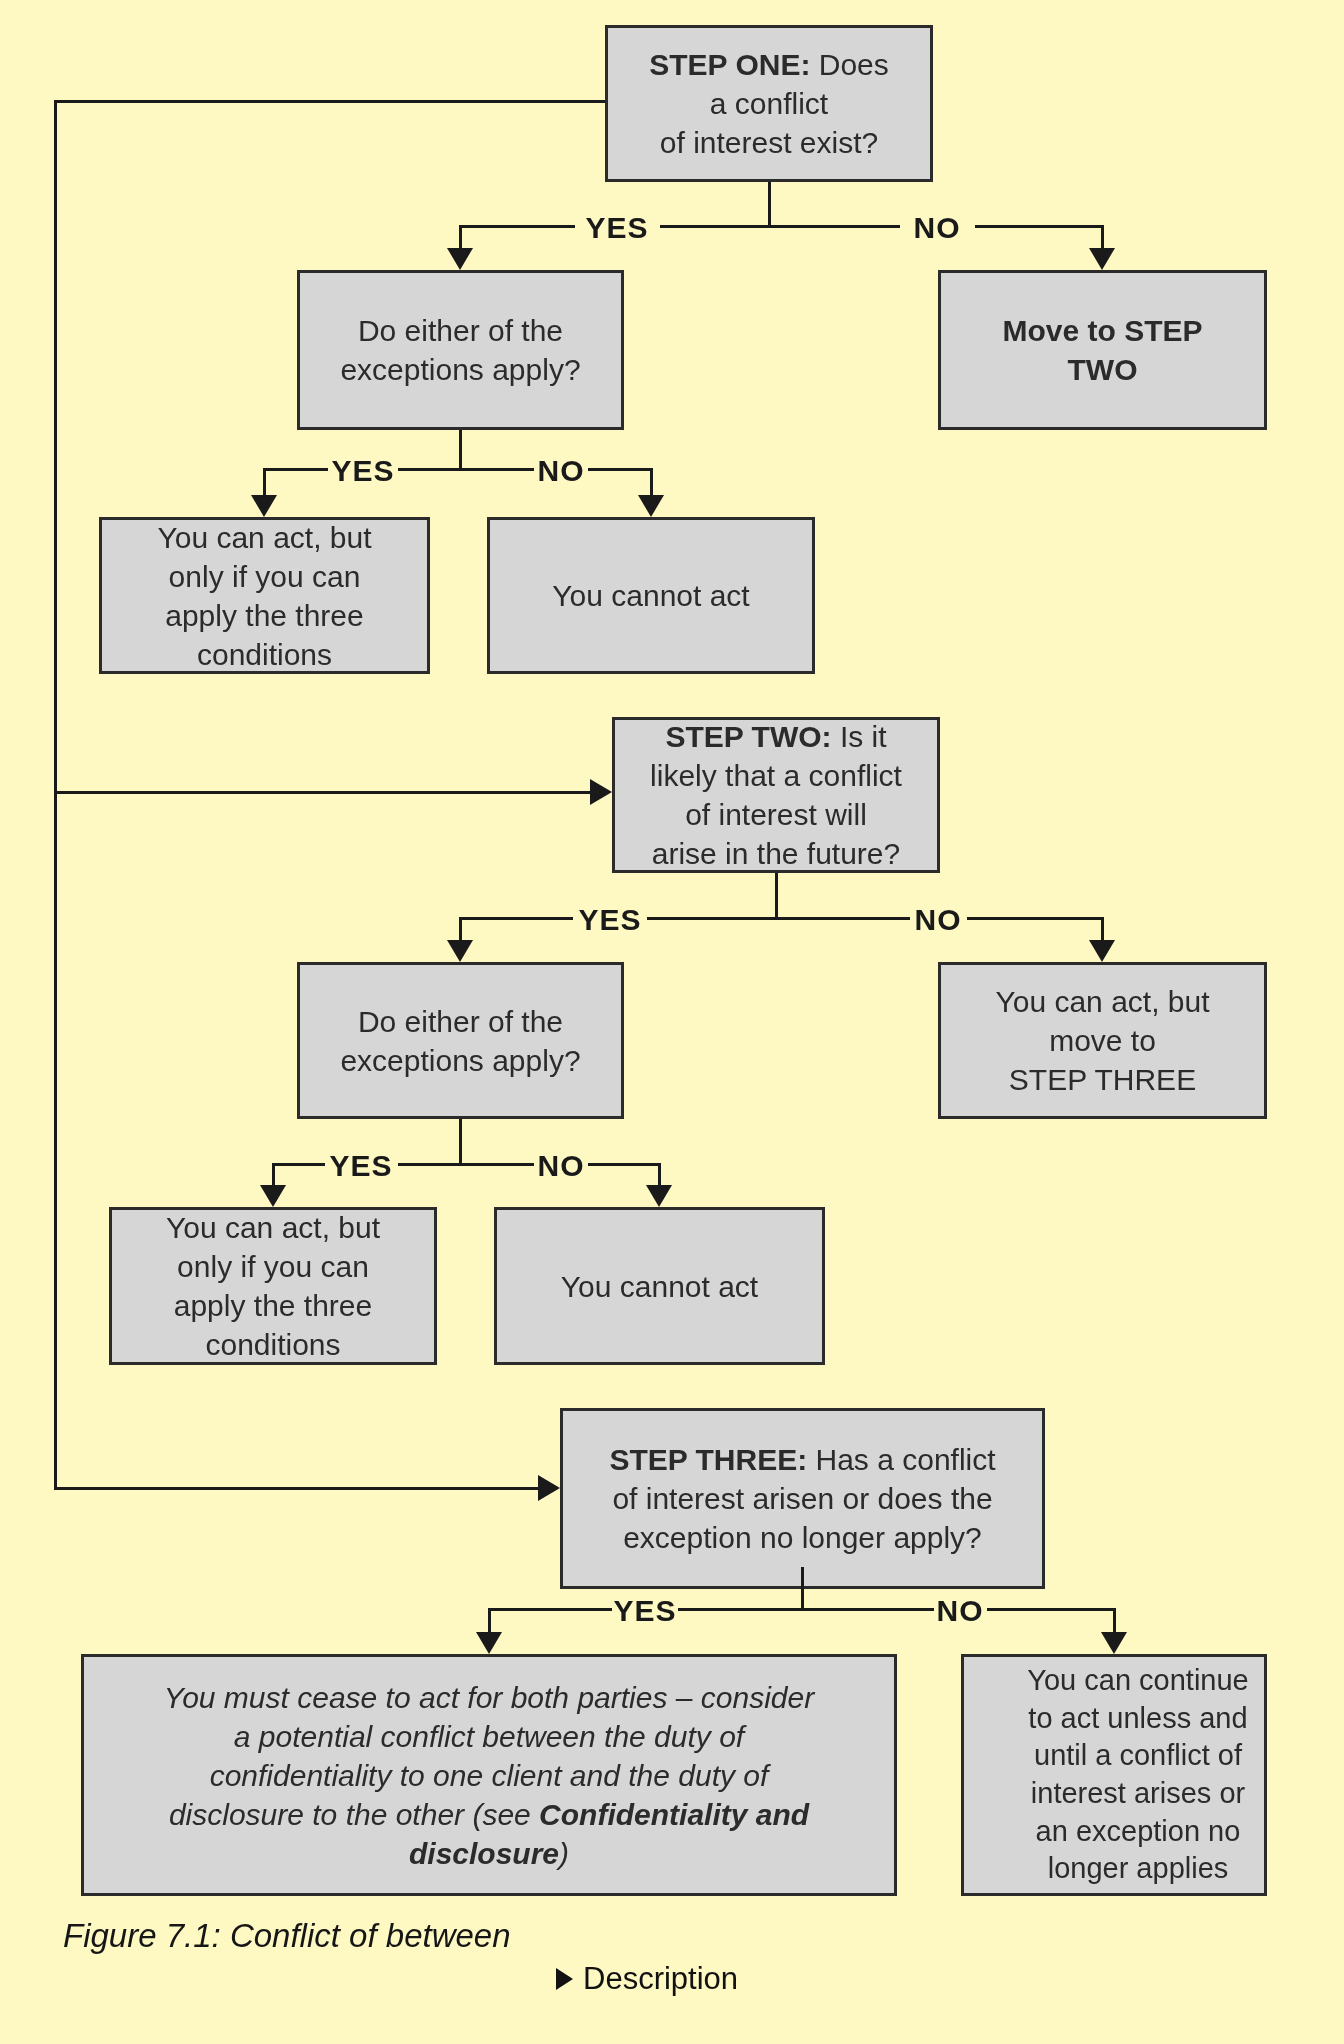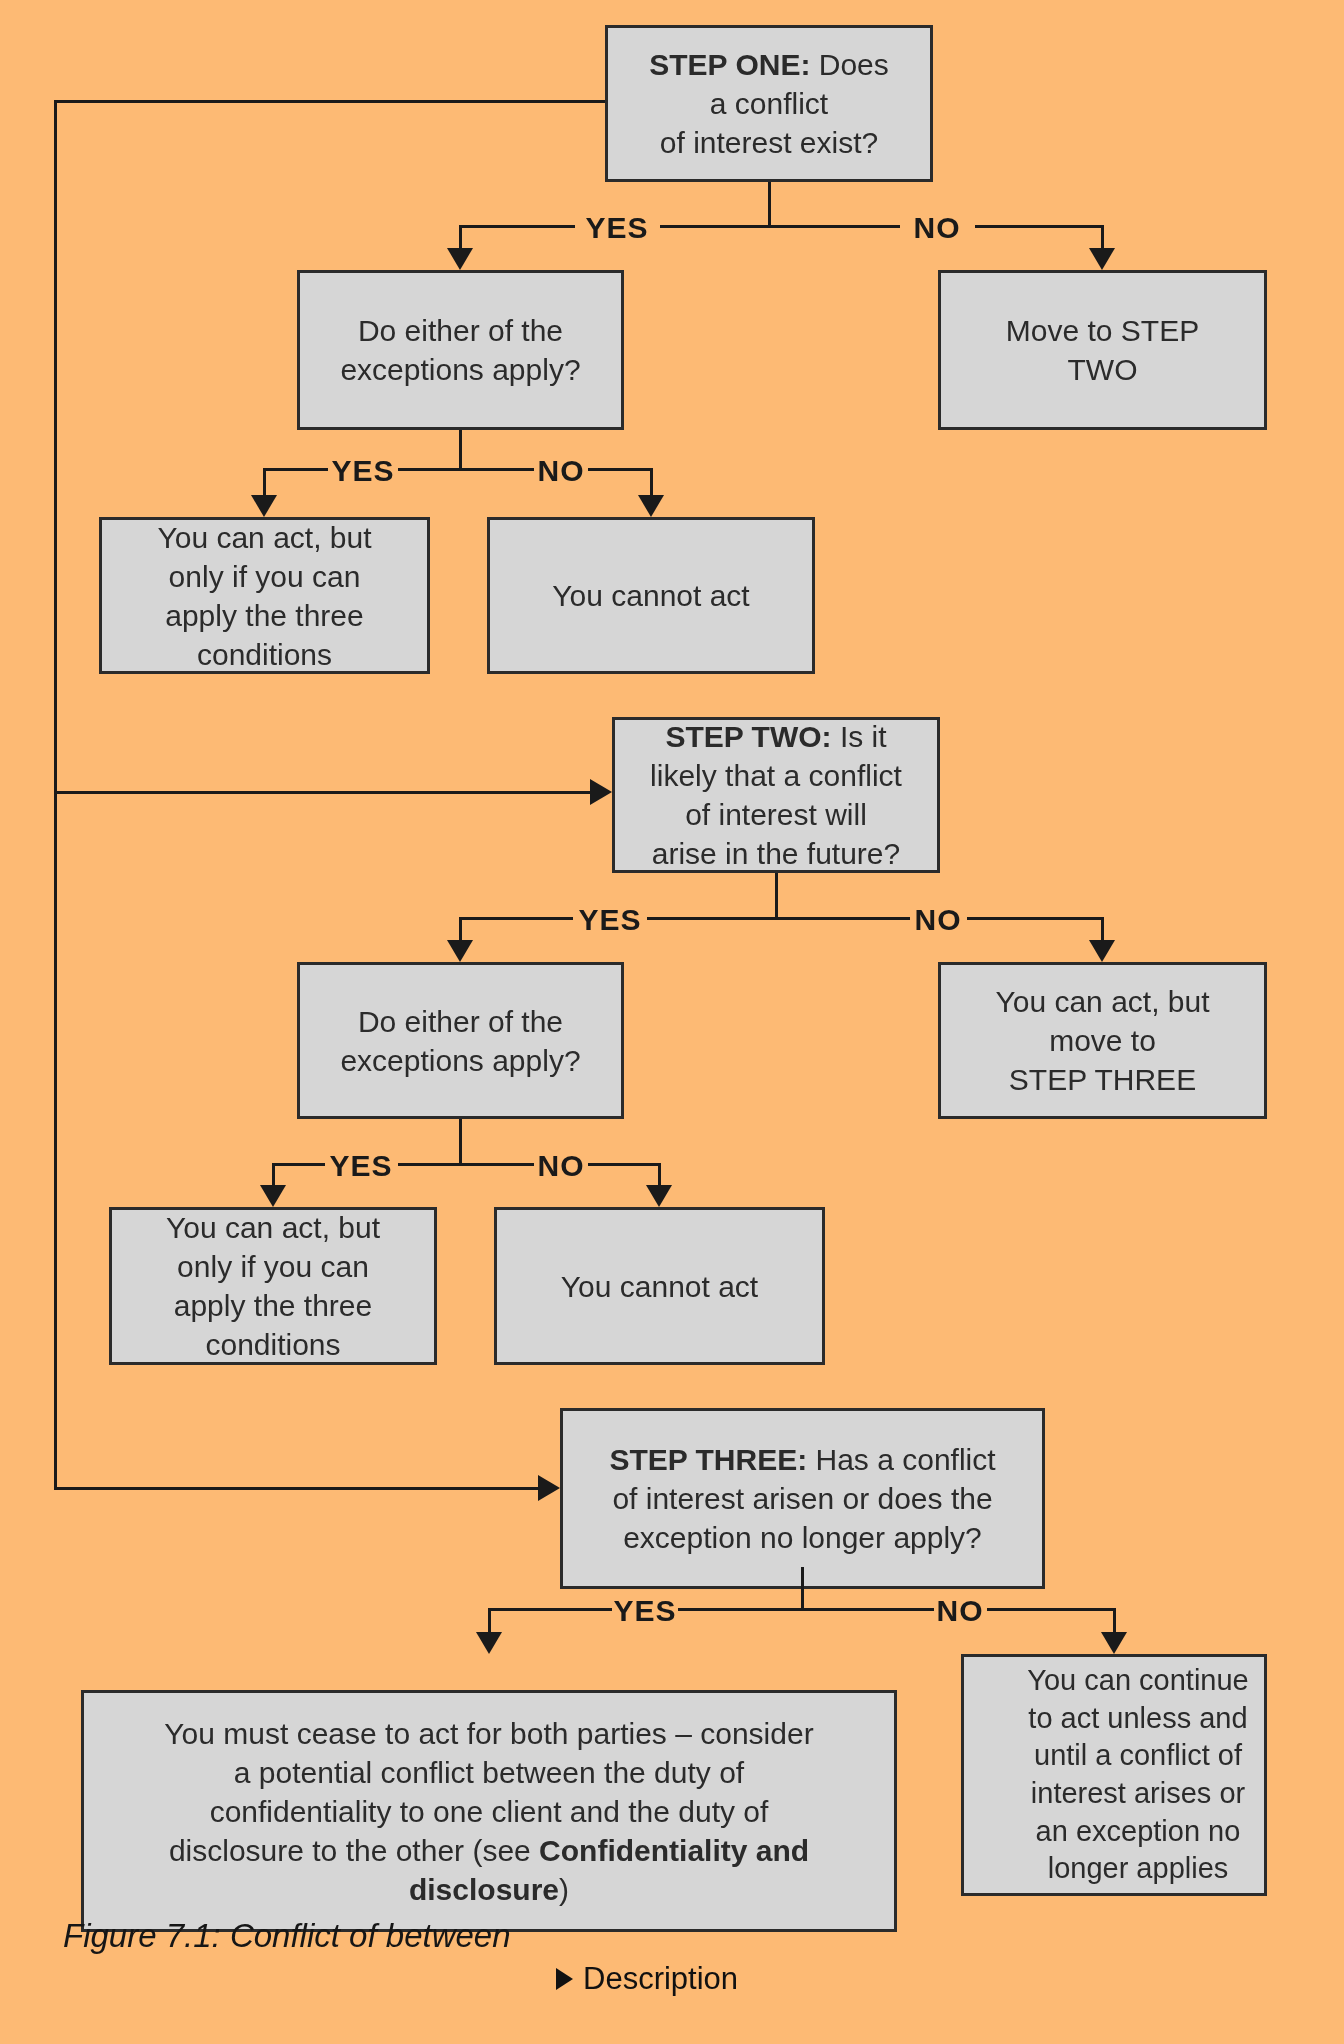--- a/index.html
+++ b/index.html
@@ -1,20 +1,20 @@
 <!DOCTYPE html>
 <html style="--box-fill: #d6d6d6; --box-border: #2b2b2b; --line-col: #1a1a1a; --text-col: #2b2b2b;"><head>
 <meta charset="utf-8">
 <style>
   html,body{margin:0;padding:0;background:#ffffff;}
   #canvas{
     position:relative;
     width:1344px;
     height:2044px;
-    background:#fdba74;
+    background:#fef9c3;
     font-family:"Liberation Sans", sans-serif;
     overflow:hidden;
   }
   .box{
     position:absolute;
     background:var(--box-fill,#d6d6d6);
     border:3px solid var(--box-border,#2b2b2b);
     box-sizing:border-box;
     display:flex;
     align-items:center;
@@ -102,21 +102,21 @@
   <span class="yn" style="left:937px;top:228px;">NO</span>
   <div class="line v" style="left:459px;top:225px;height:25px;"></div>
   <div class="arr-d" style="left:447px;top:248px;"></div>
   <div class="line v" style="left:1101px;top:225px;height:25px;"></div>
   <div class="arr-d" style="left:1089px;top:248px;"></div>
 
   <div class="box" style="left:297px;top:270px;width:327px;height:160px;">
     <div class="box-text">Do either of the
 exceptions apply?</div>
   </div>
-  <div class="box" style="left:938px;top:270px;width:329px;height:160px;">
+  <div class="box" style="left:938px;top:270px;width:329px;height:160px;font-weight:bold;">
     <div class="box-text">Move to STEP
 TWO</div>
   </div>
 
   <div class="line v" style="left:459px;top:430px;height:41px;"></div>
   <div class="line h" style="left:263px;top:468px;width:65px;"></div>
   <div class="line h" style="left:398px;top:468px;width:136px;"></div>
   <div class="line h" style="left:588px;top:468px;width:64px;"></div>
   <span class="yn" style="left:363px;top:471px;">YES</span>
   <span class="yn" style="left:561px;top:471px;">NO</span>
@@ -194,21 +194,21 @@
   <div class="line h" style="left:488px;top:1608px;width:124px;"></div>
   <div class="line h" style="left:678px;top:1608px;width:256px;"></div>
   <div class="line h" style="left:987px;top:1608px;width:127px;"></div>
   <span class="yn" style="left:645px;top:1611px;">YES</span>
   <span class="yn" style="left:960px;top:1611px;">NO</span>
   <div class="line v" style="left:488px;top:1608px;height:26px;"></div>
   <div class="arr-d" style="left:476px;top:1632px;"></div>
   <div class="line v" style="left:1113px;top:1608px;height:26px;"></div>
   <div class="arr-d" style="left:1101px;top:1632px;"></div>
 
-  <div class="box" style="left:81px;top:1690px;width:816px;height:242px;">
+  <div class="box" style="left:81px;top:1654px;width:816px;height:242px;font-style:italic;">
     <div class="box-text"><span>You must cease to act for both parties – consider
 a potential conflict between the duty of
 confidentiality to one client and the duty of
 disclosure to the other (see </span><span class="b">Confidentiality and
 disclosure</span><span>)</span></div>
   </div>
   <div class="box" style="left:961px;top:1654px;width:306px;height:242px;">
     <div class="box-text" style="font-size:29px;margin-left:48px;">You can continue
 to act unless and
 until a conflict of

